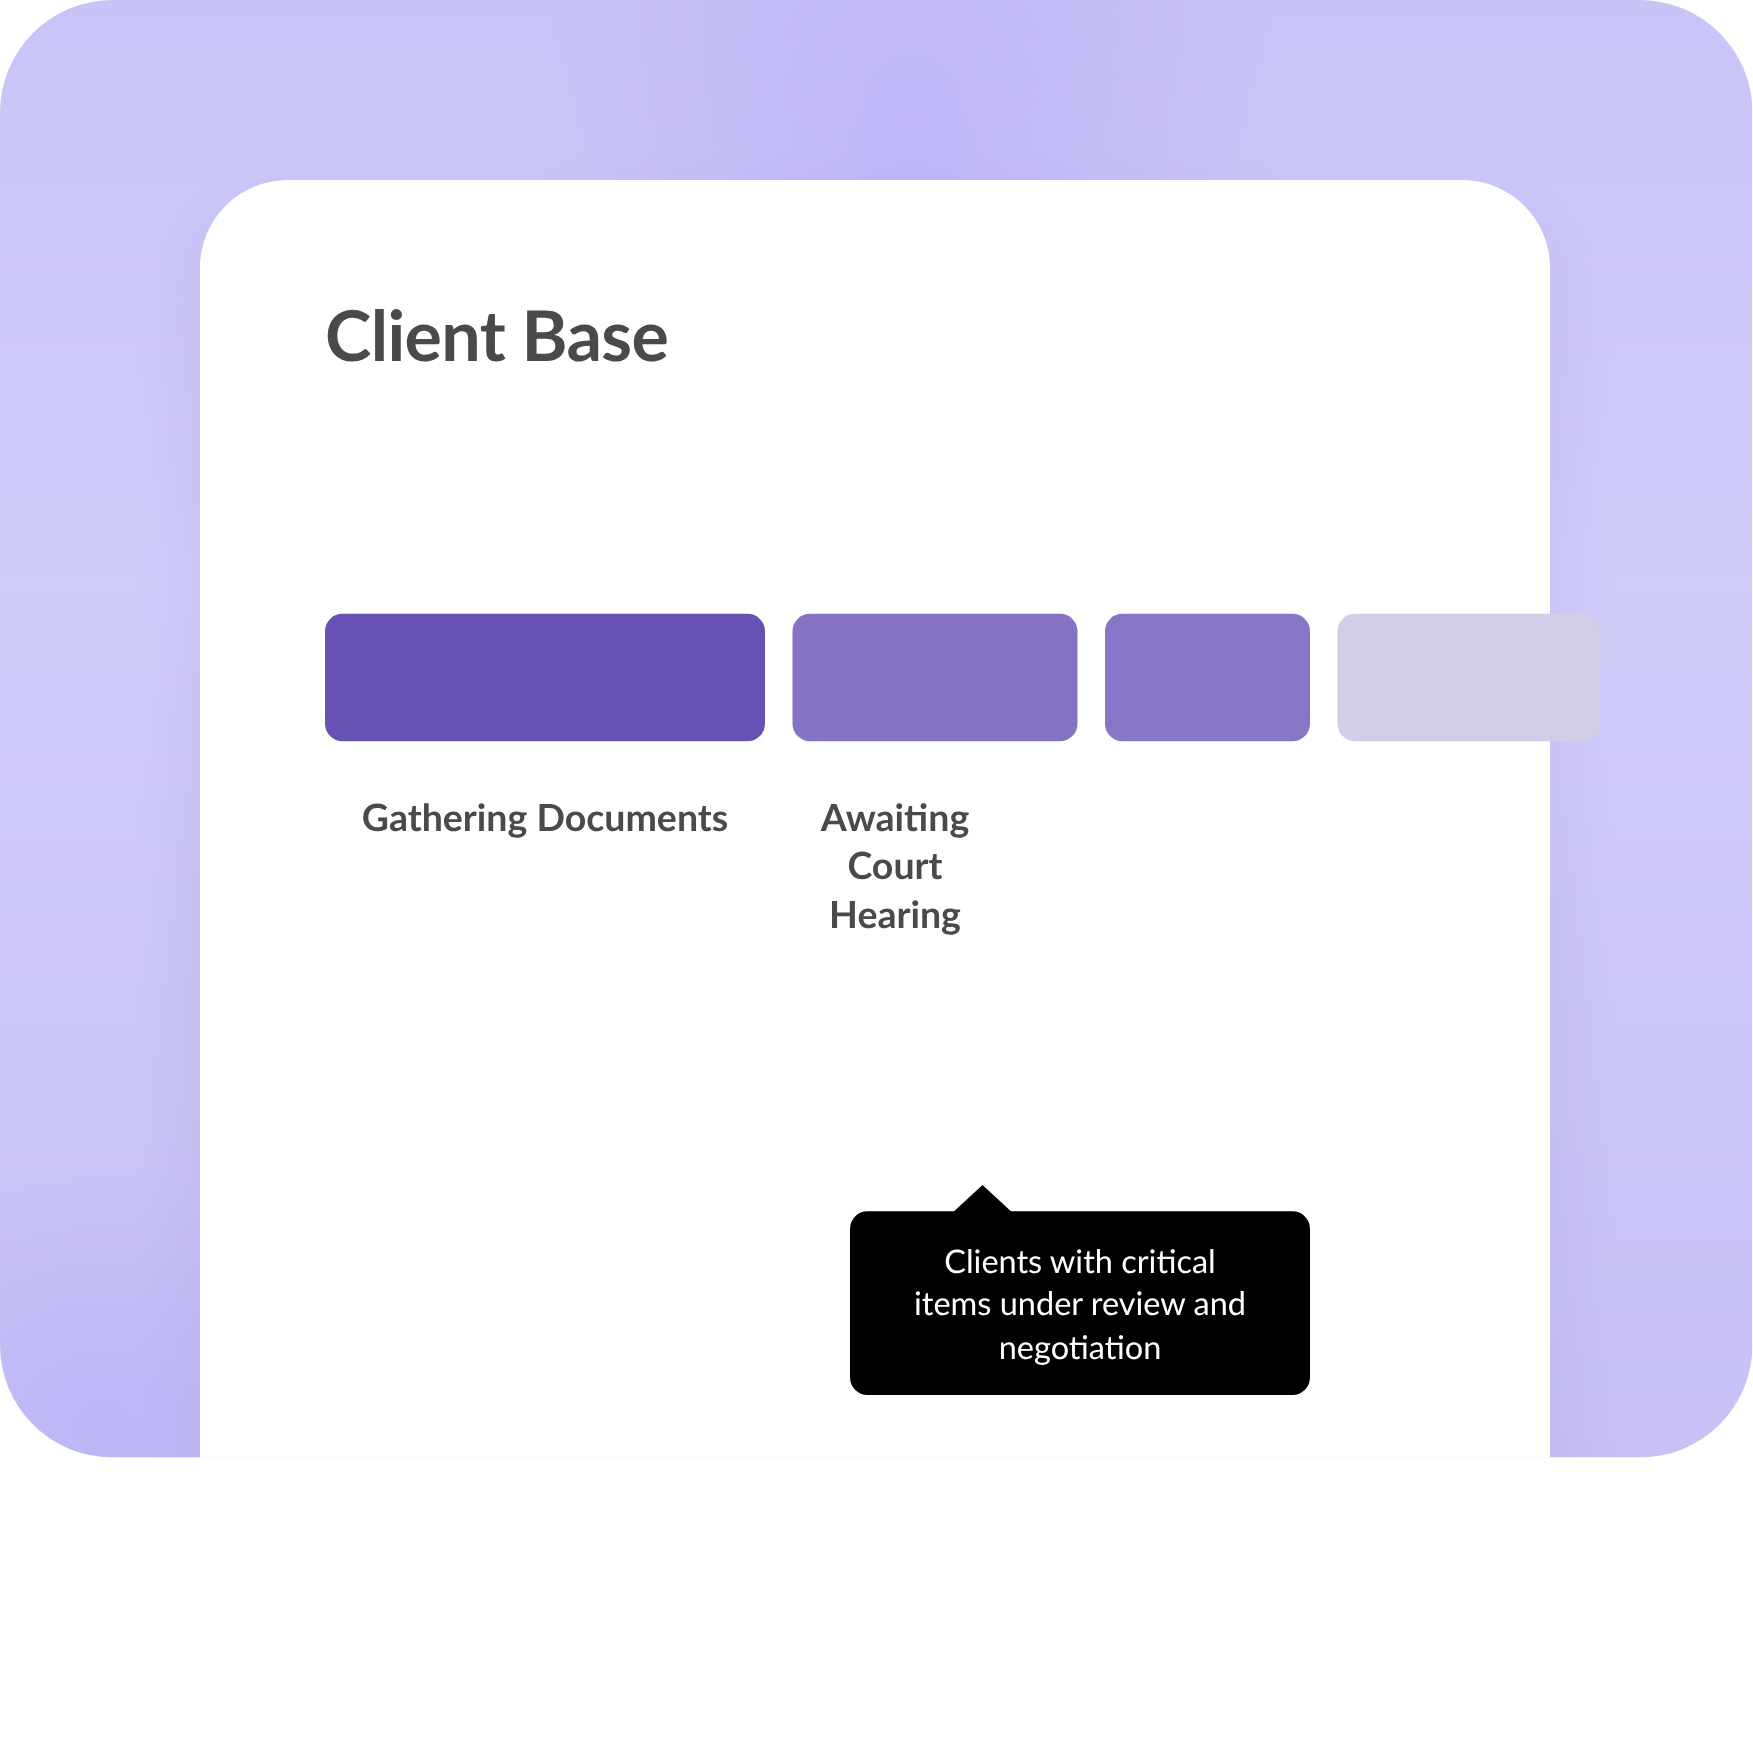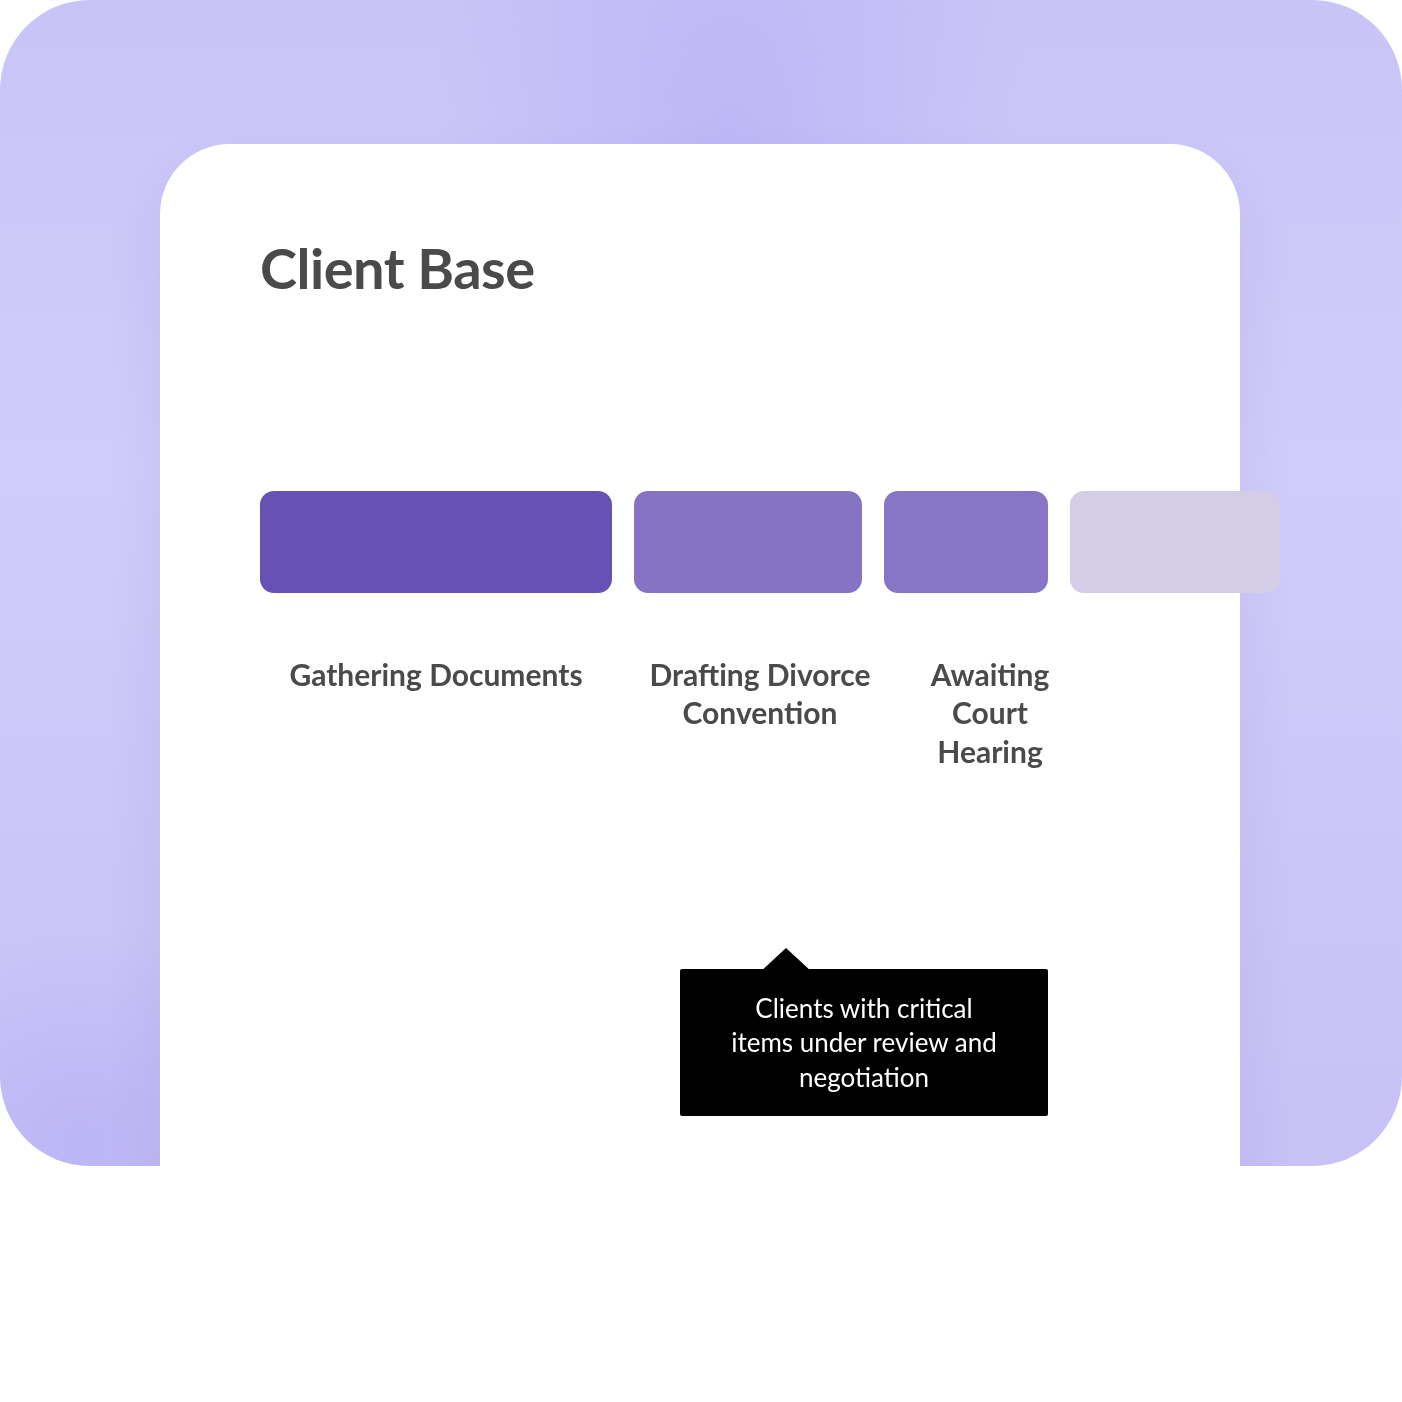--- a/index.html
+++ b/index.html
@@ -46,41 +46,41 @@
     height: 102px;
     gap: 22px;
   }
   .bar {
     border-radius: 14px;
     height: 100%;
   }
   .labels-row {
     display: flex;
     align-items: flex-start;
-    gap: 34px;
-    margin-top: 62px;
+    gap: 22px;
+    margin-top: 42px;
   }
   .seg-label {
     font-size: 30px;
     font-weight: 700;
     text-align: center;
     color: #4a4a4a;
     line-height: 1.28;
   }
   .tooltip-wrap {
     position: absolute;
     left: 520px;
     top: 825px;
     width: 368px;
   }
   .tooltip {
     position: relative;
     background: #000;
     color: #fff;
-    border-radius: 2px;
+    border-radius: 14px;
     font-size: 26px;
     line-height: 1.32;
     text-align: center;
     padding: 22px 44px;
     font-weight: 400;
   }
   .tooltip::before {
     content: "";
     position: absolute;
     top: -21px;
@@ -101,21 +101,20 @@
 
     <div class="chart">
       <div class="bars-row">
         <div class="bar" style="width: 352px; background: rgb(104, 81, 180);"></div>
         <div class="bar" style="width: 228px; background: rgb(134, 115, 196);"></div>
         <div class="bar" style="width: 164px; background: rgb(135, 117, 198);"></div>
         <div class="bar" style="width: 210px; background: rgb(212, 205, 232);"></div>
       </div>
       <div class="labels-row">
         <div class="seg-label" style="width: 352px;">Gathering Documents</div>
-        <div class="seg-label" style="width: 228px;">Drafting Divorce Convention</div>
         <div class="seg-label" style="width: 164px;">Awaiting Court Hearing</div>
       </div>
     </div>
 
     <div class="tooltip-wrap">
       <div class="tooltip">Clients with critical items under review and negotiation</div>
     </div>
 
   </div>
 </div>

